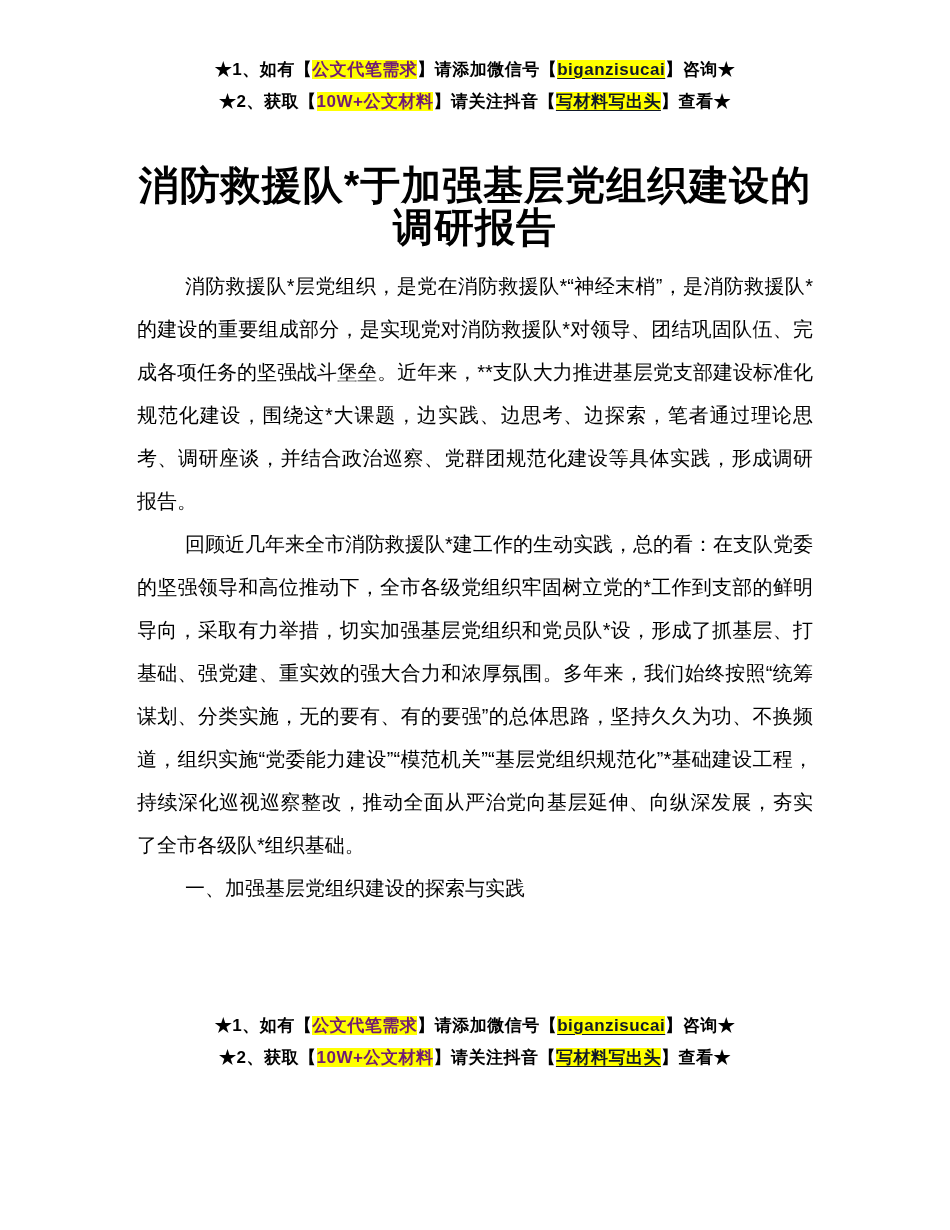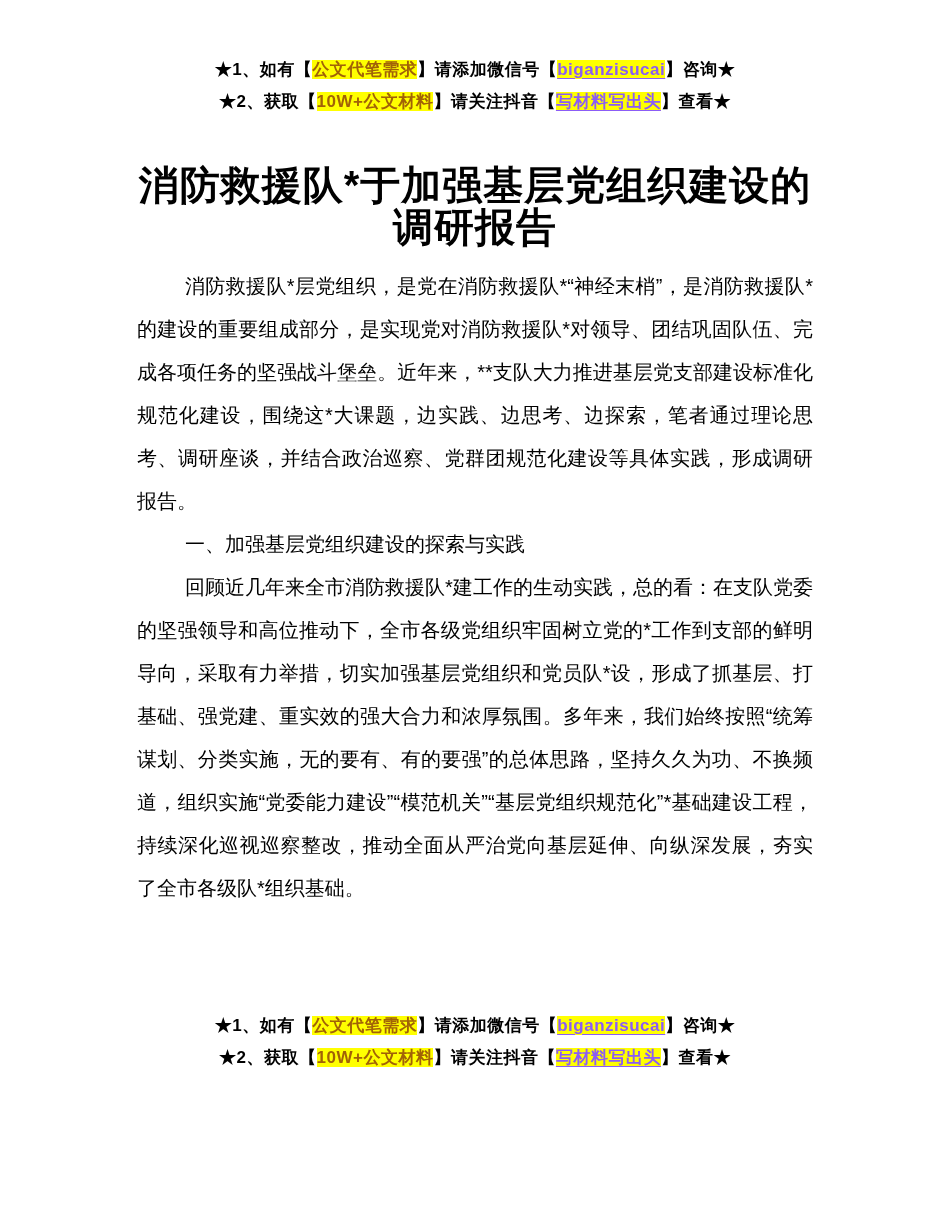--- a/index.html
+++ b/index.html
@@ -20,25 +20,25 @@
   .notice {
     text-align: center;
     font-size: 17px;
     font-weight: bold;
     line-height: 32px;
     letter-spacing: 0.5px;
   }
   .notice-top { padding-top: 54px; }
   .notice-bottom { margin-top: 100px; }
   .hl {
-    color: #a16207;
+    color: #701a75;
     background: #ffff00;
   }
   .hl-u {
-    color: #8b5cf6;
+    color: #0f172a;
     background: #ffff00;
     text-decoration: underline;
     text-underline-offset: 3px;
   }
   .u {
     text-underline-offset: 3px;
   }
   .doc-title {
     margin: 46px 130px 0 130px;
     font-size: 40px;
@@ -69,22 +69,22 @@
     </div>
     <div>
       <span>★2、获取【</span><span class="hl">10W+公文材料</span><span>】请</span><span class="u">关注</span><span>抖音【</span><span class="hl-u">写材料写出头</span><span>】查看★</span>
     </div>
   </div>
 
   <h1 class="doc-title">消防救援队*于加强基层党组织建设的调研报告</h1>
 
   <div class="doc-body">
     <p>消防救援队*层党组织，是党在消防救援队*“神经末梢”，是消防救援队*的建设的重要组成部分，是实现党对消防救援队*对领导、团结巩固队伍、完成各项任务的坚强战斗堡垒。近年来，**支队大力推进基层党支部建设标准化规范化建设，围绕这*大课题，边实践、边思考、边探索，笔者通过理论思考、调研座谈，并结合政治巡察、党群团规范化建设等具体实践，形成调研报告。</p>
+    <p>回顾近几年来全市消防救援队*建工作的生动实践，总的看：在支队党委的坚强领导和高位推动下，全市各级党组织牢固树立党的*工作到支部的鲜明导向，采取有力举措，切实加强基层党组织和党员队*设，形成了抓基层、打基础、强党建、重实效的强大合力和浓厚氛围。多年来，我们始终按照“统筹谋划、分类实施，无的要有、有的要强”的总体思路，坚持久久为功、不换频道，组织实施“党委能力建设”“模范机关”“基层党组织规范化”*基础建设工程，持续深化巡视巡察整改，推动全面从严治党向基层延伸、向纵深发展，夯实了全市各级队*组织基础。</p>
     <p>一、加强基层党组织建设的探索与实践</p>
-    <p>回顾近几年来全市消防救援队*建工作的生动实践，总的看：在支队党委的坚强领导和高位推动下，全市各级党组织牢固树立党的*工作到支部的鲜明导向，采取有力举措，切实加强基层党组织和党员队*设，形成了抓基层、打基础、强党建、重实效的强大合力和浓厚氛围。多年来，我们始终按照“统筹谋划、分类实施，无的要有、有的要强”的总体思路，坚持久久为功、不换频道，组织实施“党委能力建设”“模范机关”“基层党组织规范化”*基础建设工程，持续深化巡视巡察整改，推动全面从严治党向基层延伸、向纵深发展，夯实了全市各级队*组织基础。</p>
   </div>
 
   <div class="notice notice-bottom">
     <div>
       <span>★1、如有【</span><span class="hl">公文代笔需求</span><span>】请</span><span class="u">添加</span><span>微信号【</span><span class="hl-u">biganzisucai</span><span>】咨询★</span>
     </div>
     <div>
       <span>★2、获取【</span><span class="hl">10W+公文材料</span><span>】请</span><span class="u">关注</span><span>抖音【</span><span class="hl-u">写材料写出头</span><span>】查看★</span>
     </div>
   </div>

